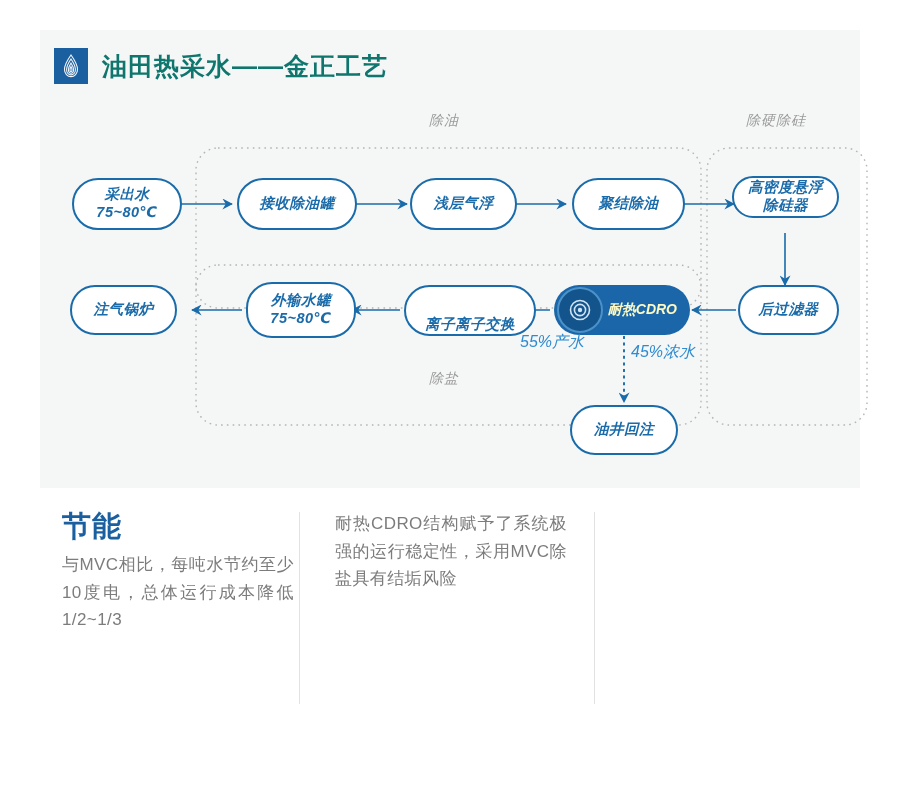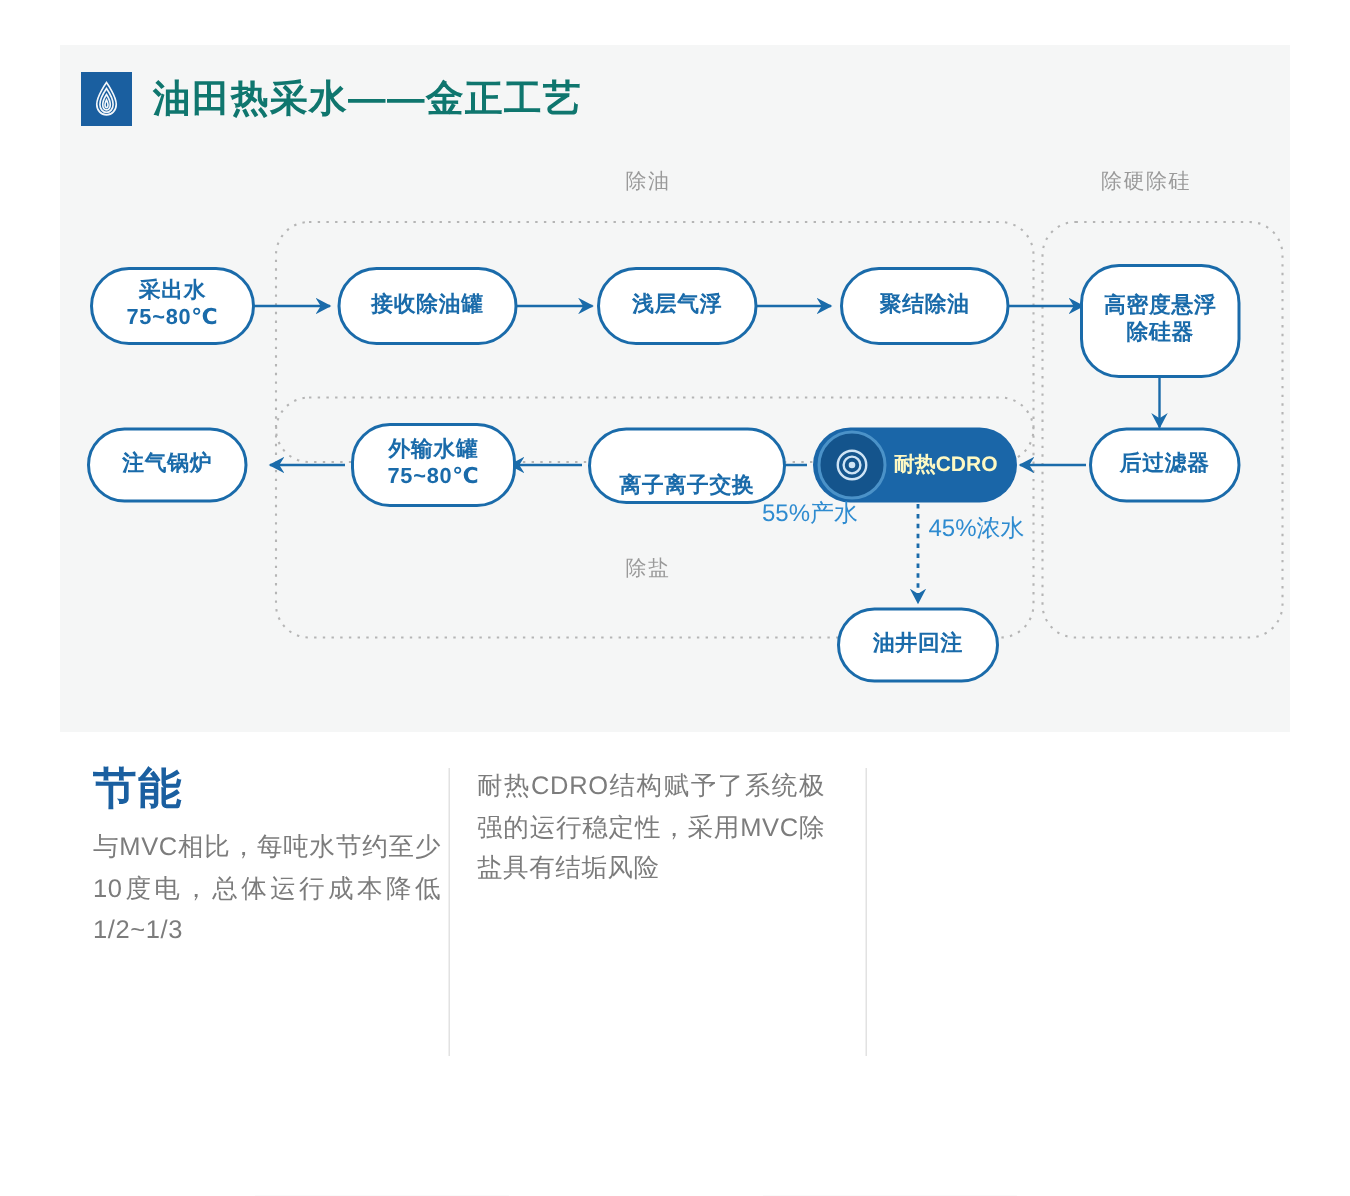--- a/index.html
+++ b/index.html
@@ -18,21 +18,21 @@
   
   #header{position:absolute;left:14px;top:18px;display:flex;align-items:center;}
   #brand-logo{width:34px;height:36px;position:relative;flex:0 0 auto;}
   #brand-logo svg{display:block;}
   #header-title{
     margin-left:14px;font-size:25px;font-weight:bold;color:#0f766e;
     letter-spacing:1px;line-height:1;white-space:nowrap;
   }
 
   
-  #flow{position:absolute;left:0;top:0;width:820px;height:458px;}
+  #flow{position:absolute;left:12px;top:0;width:820px;height:458px;font-style:italic;}
   #flow-svg{position:absolute;left:0;top:0;}
 
   .node{
     position:absolute;box-sizing:border-box;
     border:2px solid #1a6baa;border-radius:26px;background:#ffffff;
     color:#1a6baa;display:flex;align-items:center;justify-content:center;
     text-align:center;font-size:14.5px;line-height:1.22;font-weight:bold;
     letter-spacing:.5px;
   }
   .node span{display:block;}
@@ -55,20 +55,21 @@
   }
   .flow-label{
     position:absolute;color:#2e8bd0;font-size:16px;letter-spacing:0;
     white-space:nowrap;
   }
 
   
   #features{
     position:absolute;left:0;top:500px;width:812px;height:230px;
     display:flex;
+    gap:17px;
   }
   .feature-col{
     position:relative;box-sizing:border-box;
     padding:10px 18px 0 18px;
   }
   .feature-col.c1{width:300px;}
   .feature-col.c2{width:278px;}
   .feature-col.c3{width:300px;}
   .col-divider{
     position:absolute;top:12px;width:1px;height:192px;background:#e2e2e2;
@@ -158,21 +159,21 @@
           <span>浅层气浮</span>
         </div>
     </div>
 
     <div class="node" style="left:520px;top:148px;width:113px;height:52px;">
       <div>
           <span>聚结除油</span>
         </div>
     </div>
 
-    <div class="node" style="left:680px;top:146px;width:107px;height:76px;justify-content:center;">
+    <div class="node" style="left:680px;top:146px;width:107px;height:42px;justify-content:center;">
       <div>
         <span>高密度悬浮</span>
         <span>除硅器</span>
       </div>
     </div>
 
     <div class="node" style="left:686px;top:255px;width:101px;height:50px;">
       <div>
           <span>后过滤器</span>
         </div>

